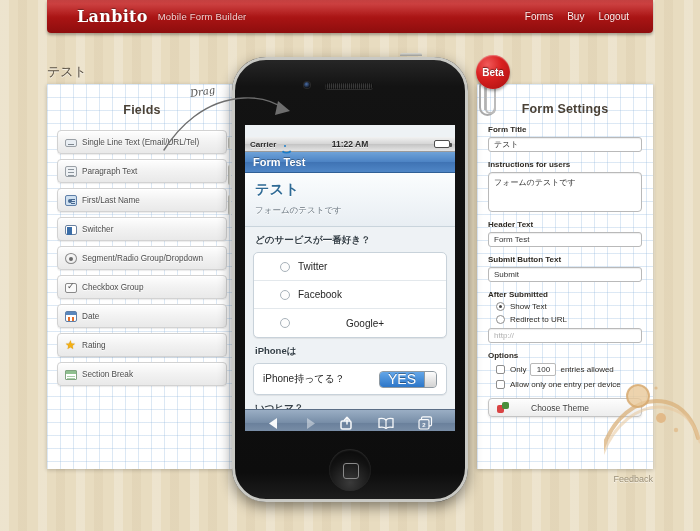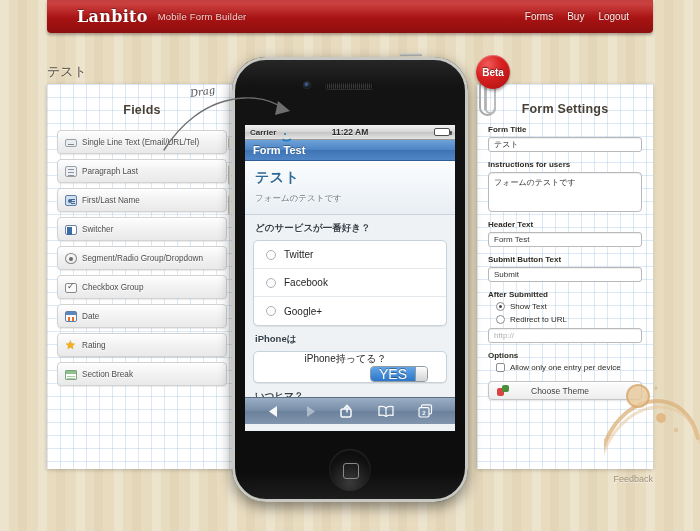--- a/index.html
+++ b/index.html
@@ -250,21 +250,21 @@
     position: absolute; left: 13px; top: 68px;
     width: 210px; height: 306px;
     background: #eef2f5; overflow: hidden;
   }
   
   #statusbar {
     height: 15px;
     background: linear-gradient(to bottom, #f2f2f2 0%, #d6d6d6 48%, #c4c4c4 52%, #e4e4e4 100%);
     border-bottom: 1px solid #9a9a9a;
     display: flex; align-items: center; padding: 0 5px;
-    font-size: 8px; font-weight: bold; color: #2b2b2b;
+    font-size: 8px; font-weight: bold; color: #2b2b2b; margin-top: 12px;
   }
   #carrier-label { text-shadow: 0 1px 0 rgba(255,255,255,0.7); }
   #wifi-icon {
     margin-left: 4px; width: 10px; height: 9px; position: relative;
   }
   #wifi-icon::before{
     content:""; position:absolute; left:0; top:1px; width:9px; height:9px;
     border:2.2px solid #1e7ec8; border-radius:50%;
     clip-path: polygon(50% 50%, 0% 100%, 100% 100%);
   }
@@ -296,27 +296,27 @@
   #form-head { padding: 8px 10px 9px 10px; background: linear-gradient(to bottom,#fbfdfe,#e8eef3);
                border-bottom:1px solid #c9d4dc; }
   #form-h1 { font-size: 14px; font-weight: bold; color:#2e6a95; letter-spacing:0.5px;
              text-shadow: 0 1px 0 #fff; }
   #form-sub { font-size: 8.5px; color:#6b7780; margin-top:6px; text-shadow: 0 1px 0 #fff;}
 
   .sec-title { font-size: 9.5px; font-weight: bold; color:#333e46;
                padding: 7px 10px 5px 10px; text-shadow: 0 1px 0 rgba(255,255,255,0.9); }
   .group-box { margin: 0 8px; background:#fff; border:1px solid #c8d2da; border-radius:5px;
                box-shadow: 0 1px 1px rgba(0,0,0,0.07); overflow:hidden; }
-  .opt-row { height: 28px; display:flex; align-items:center; padding-left:12px;
+  .opt-row { height: 28px; display:flex; align-items:center; padding-left:26px;
              border-bottom:1px solid #e3e8ec; font-size:10px; color:#262626; }
-  .opt-row:last-child { border-bottom: none; }
+  .opt-row:last-child { border-bottom: none; gap: 48px; }
   .radio-circle { width:10px;height:10px;border:1.4px solid #a8b2ba;border-radius:50%;
                   margin-right:8px; background:#fdfdfd; flex:0 0 10px;}
-  .switch-row { height: 30px; display:flex; align-items:center; padding: 0 18px 0 9px;
-                font-size:10px; color:#262626;flex-direction:column; }
+  .switch-row { height: 30px; display:flex; align-items:center; padding: 0 9px 0 9px;
+                font-size:10px; color:#262626; }
   .switch {
     margin-left:auto; width:58px; height:17px; border-radius:4px;
     border:1px solid #8f99a1; display:flex; align-items:center; overflow:hidden;
     background:#e8e8e8; box-shadow: inset 0 1px 2px rgba(0,0,0,0.2);
   }
   .switch-on {
     width:44px; height:100%;
     background: linear-gradient(to bottom,#63a6e8,#2c76c8);
     color:#fff; font-size:14px; font-weight:normal;
     display:flex; align-items:center; justify-content:center;
@@ -414,21 +414,21 @@
   <div class="panel-title">Fields</div>
   <div id="field-list">
 
     <div class="field-item">
       <span class="fi-icon ic-singleline"></span>
       <span class="fi-label">Single Line Text (Email/URL/Tel)</span>
     </div>
 
     <div class="field-item">
       <span class="fi-icon ic-paragraph"></span>
-      <span class="fi-label">Paragraph Last</span>
+      <span class="fi-label">Paragraph Text</span>
     </div>
 
     <div class="field-item">
       <span class="fi-icon ic-name"></span>
       <span class="fi-label">First/Last Name</span>
     </div>
 
 
     <div class="field-item">
       <span class="fi-icon ic-switcher"></span>
@@ -588,20 +588,26 @@
     </div>
 
     <div class="s-radio-row">
       <span class="s-radio"></span>
       <span class="s-rtext">Redirect to URL</span>
     </div>
     <div class="s-input ph">http://</div>
 
     <div class="s-label">Options</div>
 
+    <div class="s-check-row">
+      <span class="s-check"></span>
+      <span class="s-rtext">Only</span>
+      <span class="num-box">100</span>
+      <span class="s-rtext">entries allowed</span>
+    </div>
 
     <div class="s-check-row">
       <span class="s-check"></span>
       <span class="s-rtext">Allow only one entry per device</span>
     </div>
 
     <div id="theme-btn">
       <span id="theme-icon"></span>
       <span id="theme-label">Choose Theme</span>
     </div>

